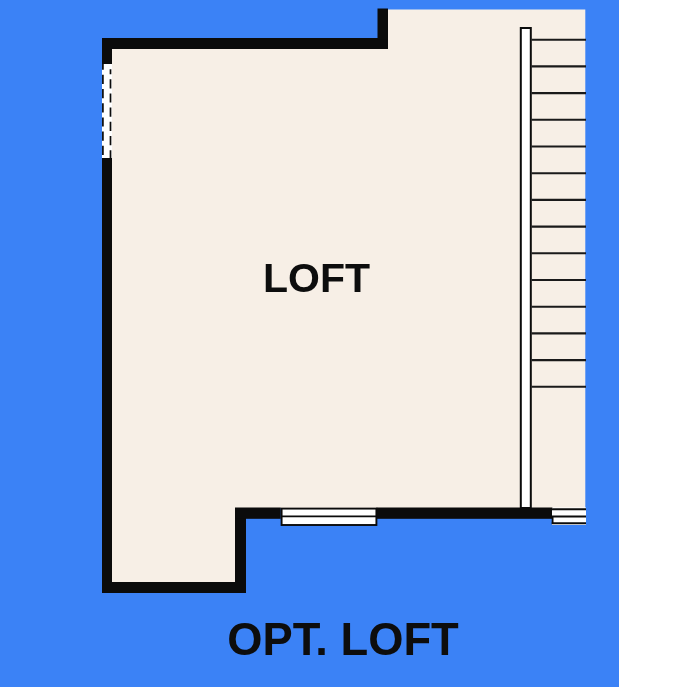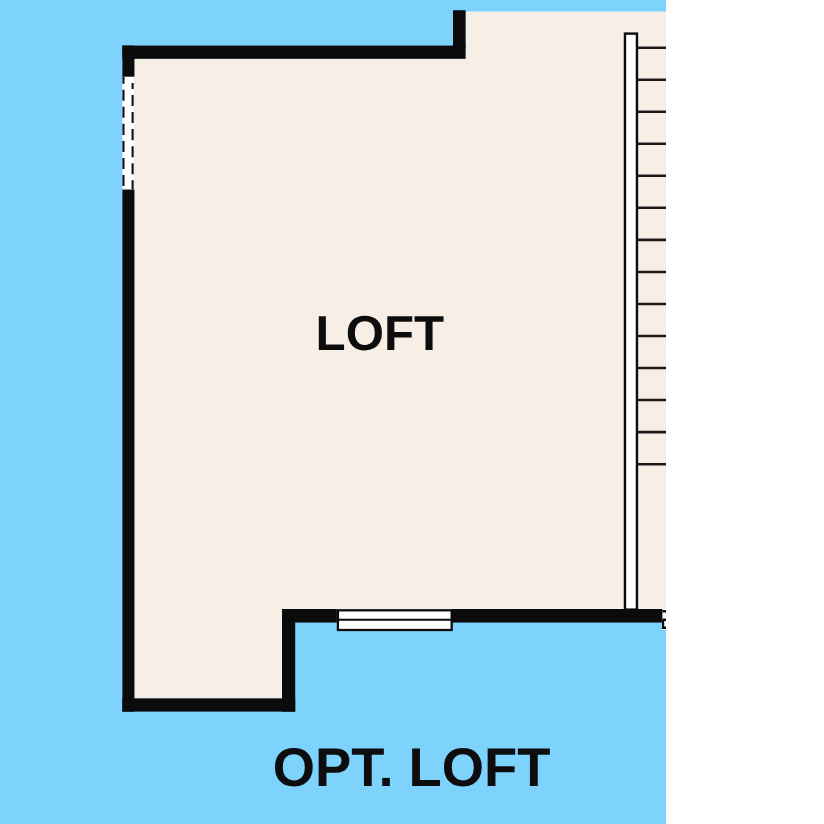--- a/index.html
+++ b/index.html
@@ -1,16 +1,16 @@
 <!DOCTYPE html>
 <html><head>
 <meta charset="utf-8">
 <style>
   html,body{margin:0;padding:0;background:#ffffff;}
-  .page{position:relative;width:555px;height:687px;background:#7dd3fc;overflow:hidden;}
+  .page{position:relative;width:619px;height:687px;background:#3b82f6;overflow:hidden;}
   svg{display:block;}
   text{font-family:"Liberation Sans", sans-serif;font-weight:bold;fill:#0d0d0d;}
 </style>
 </head>
 <body>
 <div class="page">
 <svg width="687" height="687" viewBox="0 0 687 687" xmlns="http://www.w3.org/2000/svg">
 
   <polygon points="112,49 388,49 388,9.5 585.3,9.5 585.3,508 235,508 235,582 112,582" fill="#f7efe6"></polygon>
 

